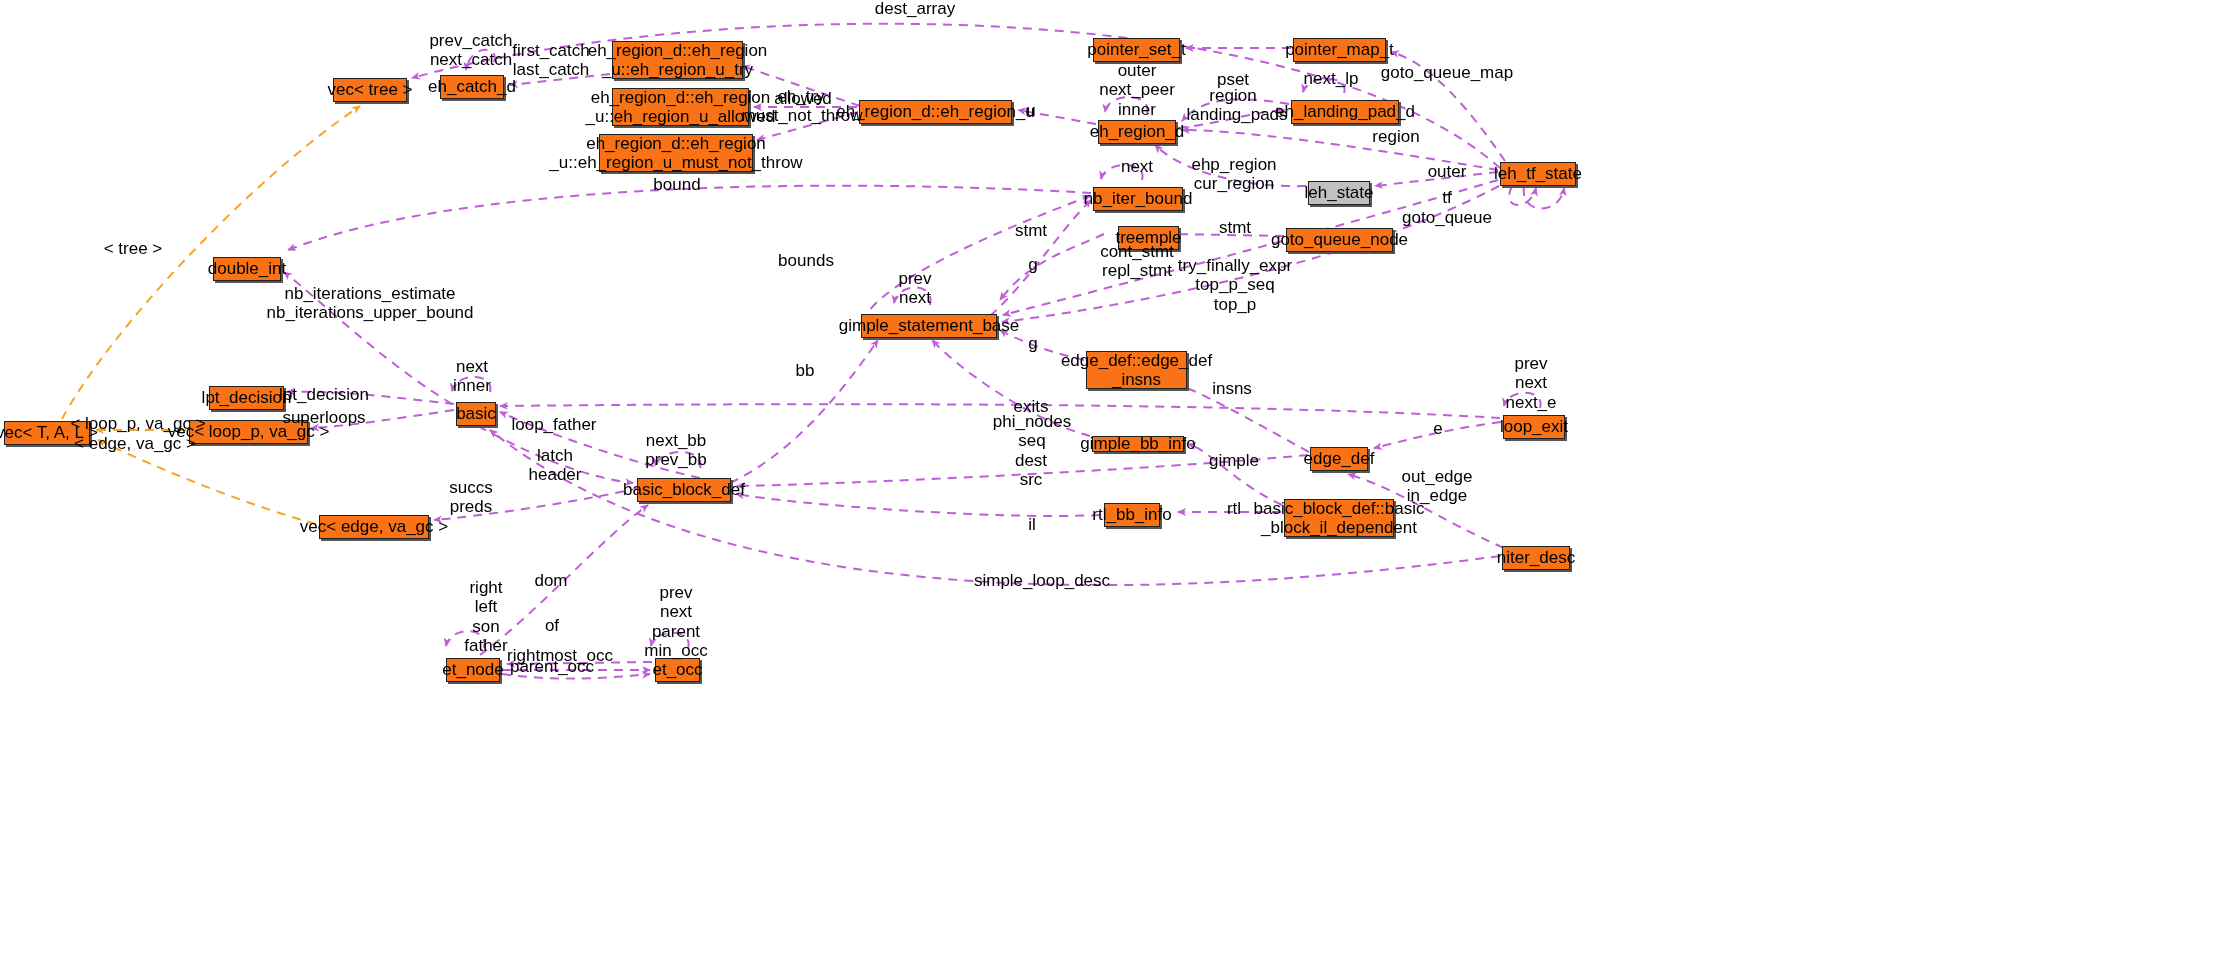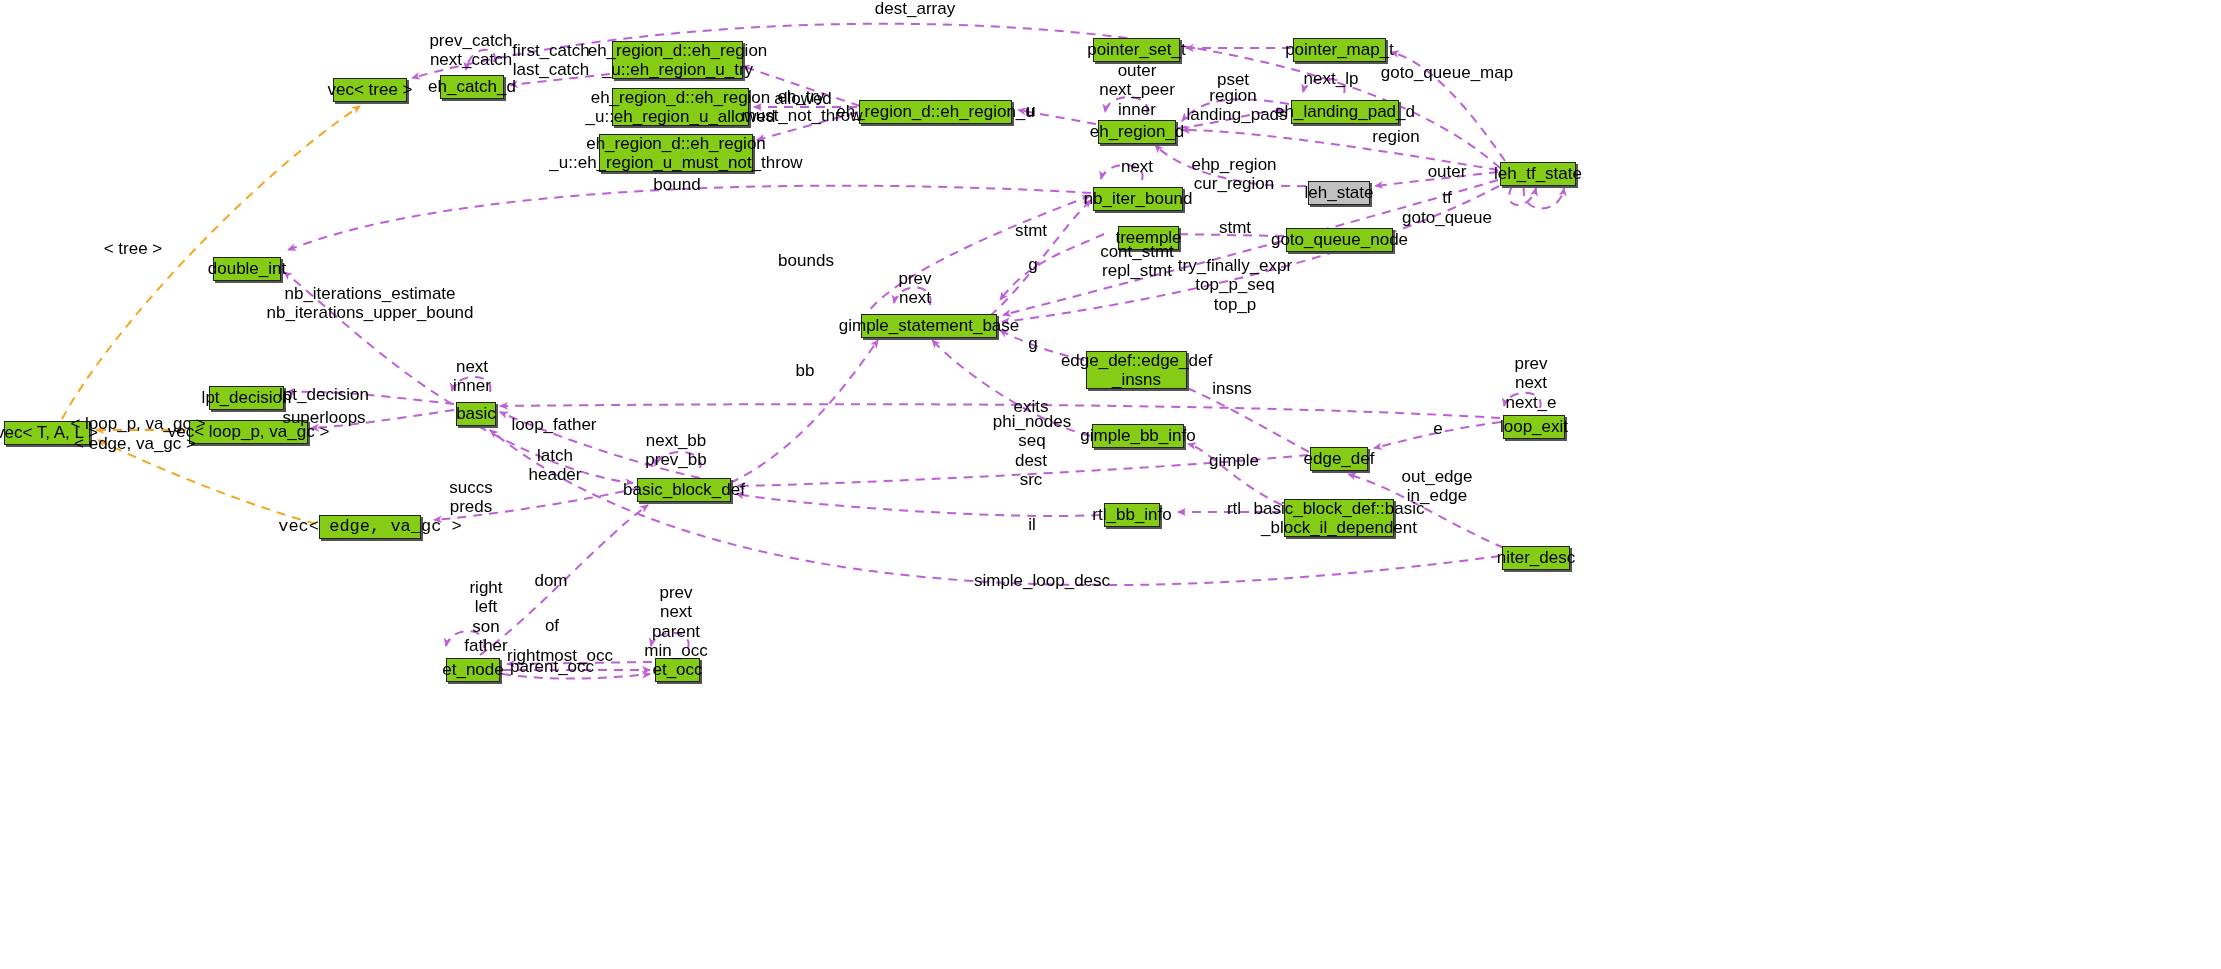--- a/index.html
+++ b/index.html
@@ -1,20 +1,20 @@
 <!DOCTYPE html>
 <html><head>
 <meta charset="utf-8">
 <style>
   html,body{margin:0;padding:0;background:#ffffff;}
   #canvas{position:relative;width:2221px;height:969px;background:#ffffff;
           font-family:"Liberation Sans",sans-serif;overflow:hidden;}
   #wires{position:absolute;left:0;top:0;width:2221px;height:969px;}
   .node{position:absolute;box-sizing:border-box;border:1px solid #222222;
-        background:#84cc16;display:flex;align-items:center;justify-content:center;
+        background:#f97316;display:flex;align-items:center;justify-content:center;
         text-align:center;color:#000000;font-size:17px;line-height:1.12;
         box-shadow:2px 2px 0 0 #555555;white-space:pre;padding:0 4px;}
   .node.hl{background:#c0c0c0;}
   .elabel{position:absolute;color:#000000;font-size:17px;line-height:1.14;
           text-align:center;white-space:pre;transform:translate(-50%,-50%);
           pointer-events:none;}
 </style>
 </head>
 <body>
 
@@ -170,27 +170,27 @@
       <div class="node" style="left: 1286px; top: 228px; width: 107px; height: 24px;">goto_queue_node</div>
       <div class="node" style="left: 213px; top: 257px; width: 68px; height: 24px;">double_int</div>
       <div class="node" style="left: 861px; top: 314px; width: 136px; height: 24px;">gimple_statement_base</div>
       <div class="node" style="left: 1086px; top: 351px; width: 101px; height: 38px;">edge_def::edge_def
 _insns</div>
       <div class="node" style="left: 209px; top: 386px; width: 75px; height: 24px;">lpt_decision</div>
       <div class="node" style="left: 456px; top: 402px; width: 40px; height: 24px;">basic</div>
       <div class="node" style="left: 1503px; top: 415px; width: 62px; height: 24px;">loop_exit</div>
       <div class="node" style="left: 189px; top: 420px; width: 119px; height: 24px;">vec&lt; loop_p, va_gc &gt;</div>
       <div class="node" style="left: 4px; top: 421px; width: 86px; height: 24px;">vec&lt; T, A, L &gt;</div>
-      <div class="node" style="left: 1092px; top: 424px; width: 92px; height: 24px; text-align: center;">gimple_bb_info</div>
+      <div class="node" style="left: 1092px; top: 436px; width: 92px; height: 16px; text-align: center;">gimple_bb_info</div>
       <div class="node" style="left: 1310px; top: 447px; width: 58px; height: 24px;">edge_def</div>
       <div class="node" style="left: 637px; top: 478px; width: 94px; height: 24px;">basic_block_def</div>
       <div class="node" style="left: 1104px; top: 503px; width: 56px; height: 24px;">rtl_bb_info</div>
       <div class="node" style="left: 1284px; top: 499px; width: 110px; height: 38px;">basic_block_def::basic
 _block_il_dependent</div>
-      <div class="node" style="left: 319px; top: 515px; width: 102px; height: 24px; font-family: Liberation Mono, monospace;">vec&lt; edge, va_gc &gt;</div>
+      <div class="node" style="left: 319px; top: 515px; width: 110px; height: 24px;">vec&lt; edge, va_gc &gt;</div>
       <div class="node" style="left: 1502px; top: 546px; width: 68px; height: 24px;">niter_desc</div>
       <div class="node" style="left: 446px; top: 658px; width: 54px; height: 24px;">et_node</div>
       <div class="node" style="left: 655px; top: 658px; width: 45px; height: 24px;">et_occ</div>
     </div>
   <div id="labels-layer">
       <div class="elabel" style="left: 915px; top: 9px;">dest_array</div>
       <div class="elabel" style="left: 471px; top: 50px;">prev_catch
 next_catch</div>
       <div class="elabel" style="left: 551px; top: 60px;">first_catch
 last_catch</div>

